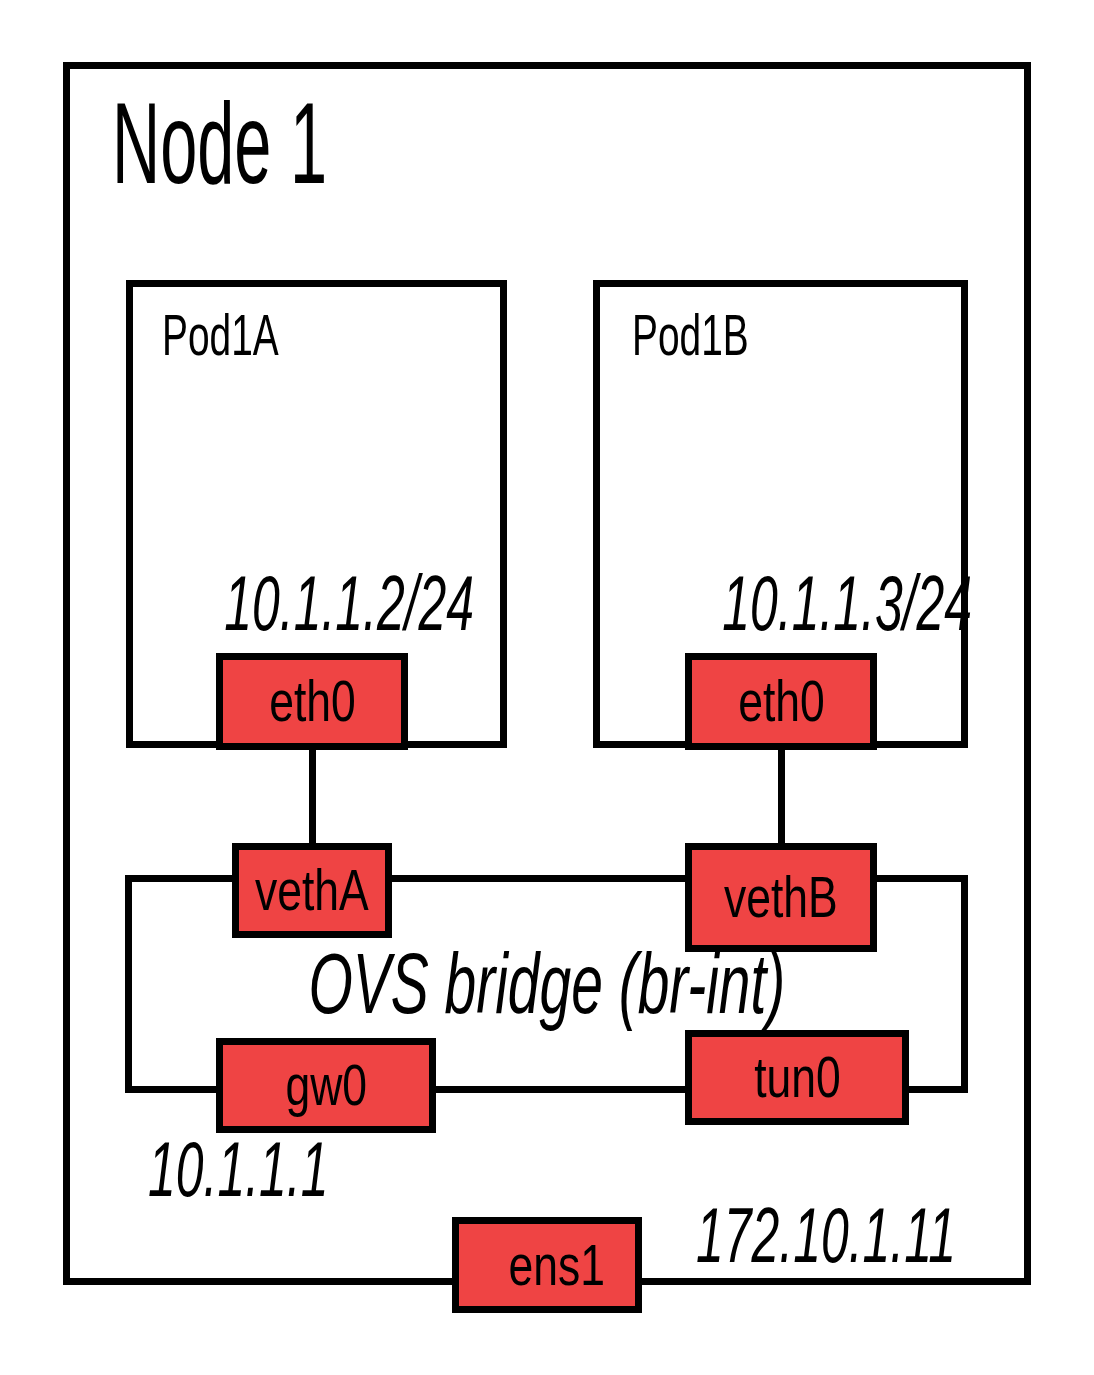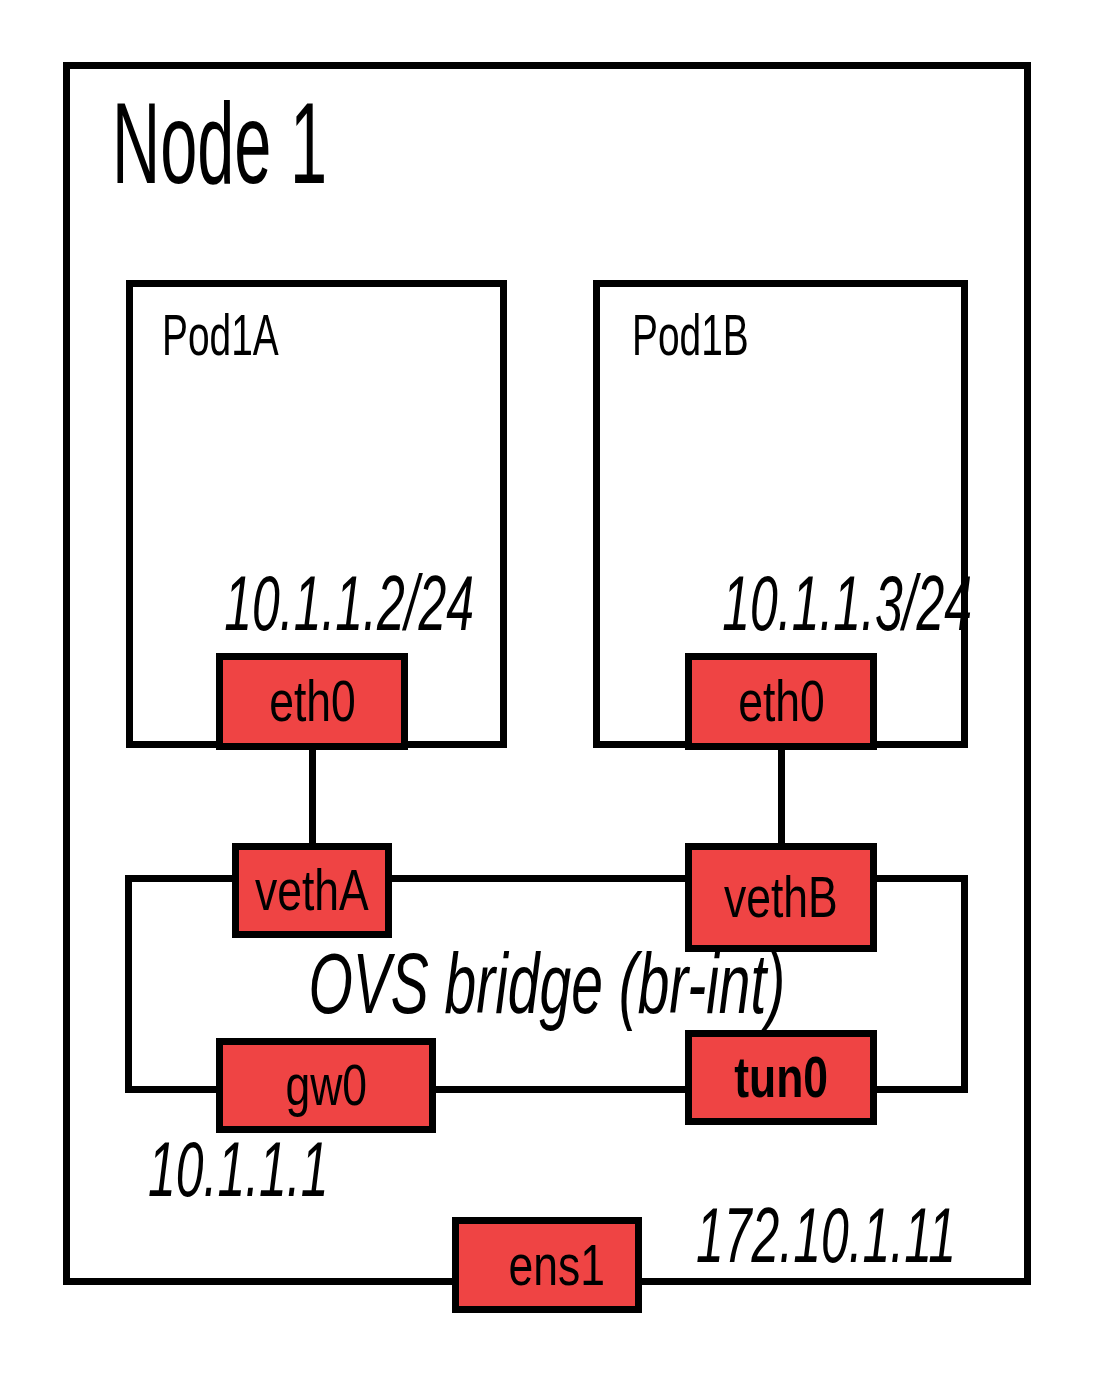--- a/index.html
+++ b/index.html
@@ -63,21 +63,21 @@
   </div>
   <div class="port" style="left:232px;top:843px;width:160px;height:95px;">
     <span class="t">vethA</span>
   </div>
   <div class="port" style="left:685px;top:843px;width:192px;height:109px;">
     <span class="t">vethB</span>
   </div>
   <div class="port" style="left:216px;top:1030px;width:220px;height:95px;margin-top:8px;">
     <span class="t">gw0</span>
   </div>
-  <div class="port" style="left:685px;top:1030px;width:192px;height:95px;font-weight:bold;">
+  <div class="port" style="left:685px;top:1030px;width:224px;height:95px;">
     <span class="t">tun0</span>
   </div>
   <div class="port" style="left:452px;top:1217px;width:190px;height:96px;padding-left:20px;">
     <span class="t">ens1</span>
   </div>
 
   <div class="txt node-title">
     <span class="t">Node 1</span>
   </div>
 

